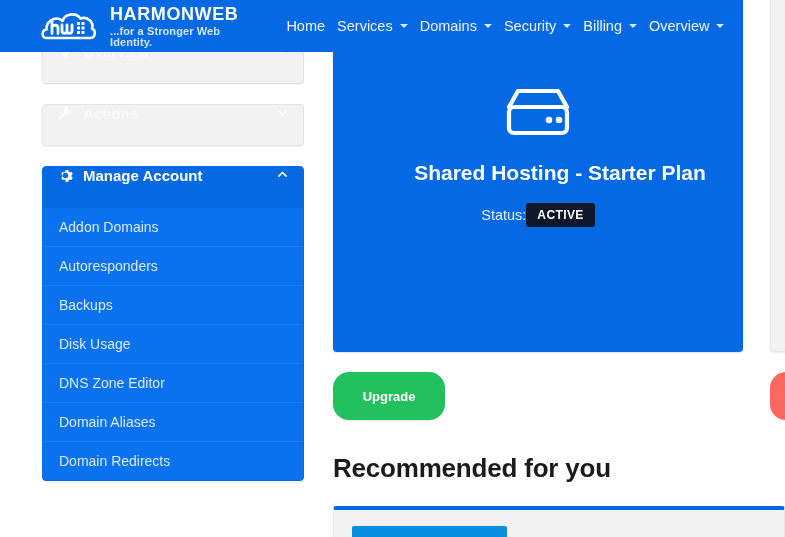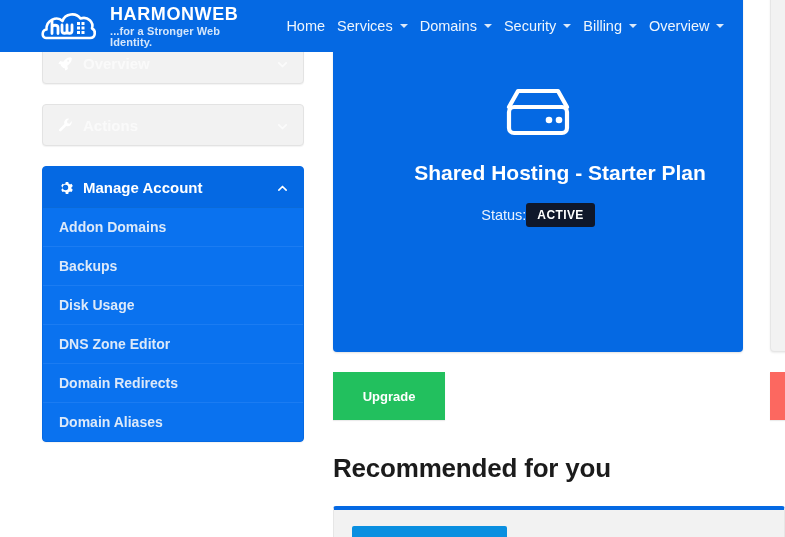--- a/index.html
+++ b/index.html
@@ -93,21 +93,20 @@
     background: #f2f2f2;
     border: 1px solid #e3e3e3;
     border-radius: 4px;
     margin-bottom: 20px;
     box-shadow: 0 1px 1px rgba(0,0,0,.05);
     overflow: hidden;
   }
   .panel-head {
     height: 40px;
     display: flex;
-    align-items: center;
     padding: 0 14px;
     cursor: pointer;
     font-size: 15px;
     font-weight: bold;
     color: #fafafa;
   }
   .panel-head .ico {
     width: 16px; height: 16px;
     margin-right: 10px;
     flex: none;
@@ -122,21 +121,21 @@
     opacity: .75;
   }
 
   .panel.active {
     background: #0569e3;
     border-color: #0569e3;
   }
   .panel.active .panel-head { color: #ffffff; }
   .panel.active .chev { opacity: 1; }
 
-  .submenu { background: #0a72ef; font-weight: bold; }
+  .submenu { background: #0a72ef; }
   .submenu-item {
     padding: 11px 0 11px 16px;
     font-size: 14px;
     color: #dce9f9;
     border-top: 1px solid #1b7cf2;
     cursor: pointer;
   }
   .submenu-item:first-child { border-top: 1px solid #0a6ad8; }
 
   
@@ -205,21 +204,21 @@
 
   .btn-row {
     position: relative;
     height: 62px;
     margin-top: 20px;
   }
   .btn {
     position: absolute;
     top: 0;
     border: none;
-    border-radius: 0;
+    border-radius: 16px;
     color: #ffffff;
     font-size: 13px;
     font-weight: bold;
     cursor: pointer;
     font-family: "Liberation Sans", sans-serif;
     box-shadow: 0 1px 1px rgba(0,0,0,.08);
   }
   .btn-upgrade {
     left: 0;
     width: 112px;
@@ -346,25 +345,26 @@
         </span>
         <span class="ttl">Manage Account</span>
         <span class="chev">
           <svg width="13" height="13" viewBox="0 0 16 16" fill="none" stroke="#ffffff" stroke-width="2" stroke-linecap="round" stroke-linejoin="round" xmlns="http://www.w3.org/2000/svg">
             <polyline points="3.5,10 8,5.5 12.5,10"></polyline>
           </svg>
         </span>
       </div>
       <div class="submenu">
         <div class="submenu-item">Addon Domains</div>
+        <div class="submenu-item">Autoresponders</div>
         <div class="submenu-item">Backups</div>
         <div class="submenu-item">Disk Usage</div>
         <div class="submenu-item">DNS Zone Editor</div>
+        <div class="submenu-item">Domain Aliases</div>
         <div class="submenu-item">Domain Redirects</div>
-        <div class="submenu-item">Domain Aliases</div>
       </div>
     </div>
 
   </div>
 
   <div class="header">
 
     <div class="brand">
       <div class="logo-mark">
         <svg width="58" height="38" viewBox="0 0 58 38" fill="none" xmlns="http://www.w3.org/2000/svg">

